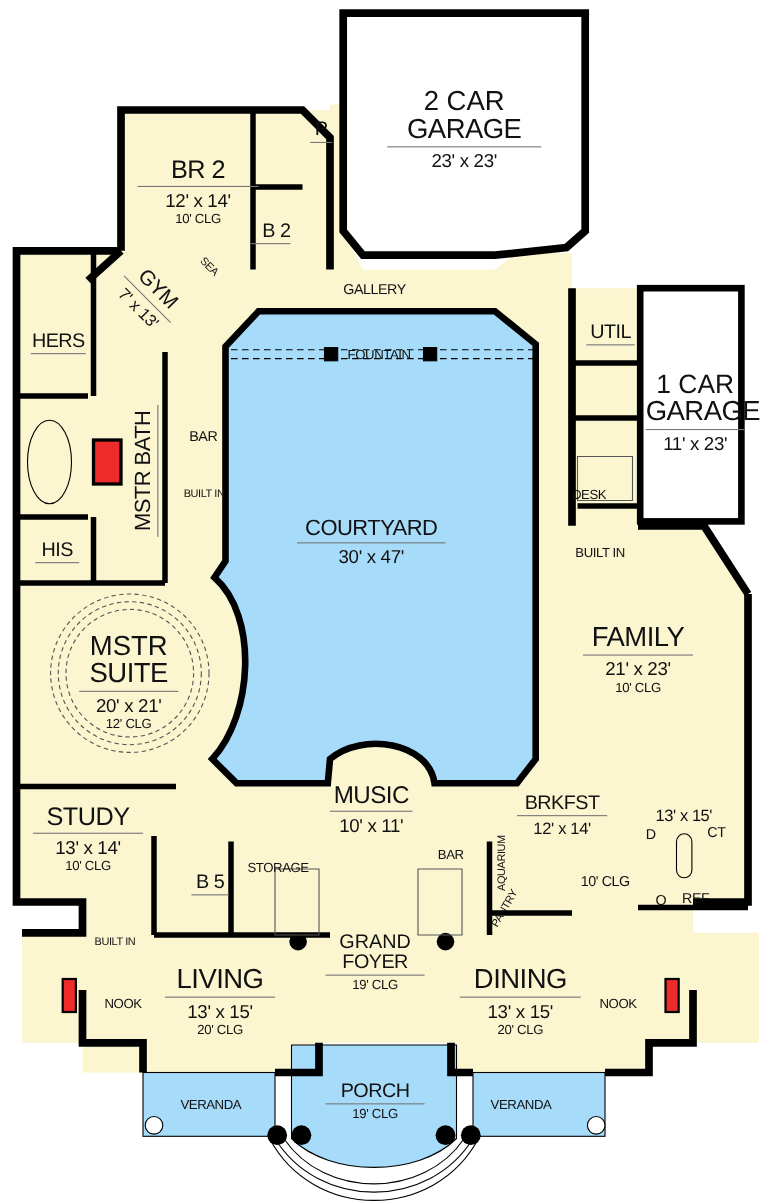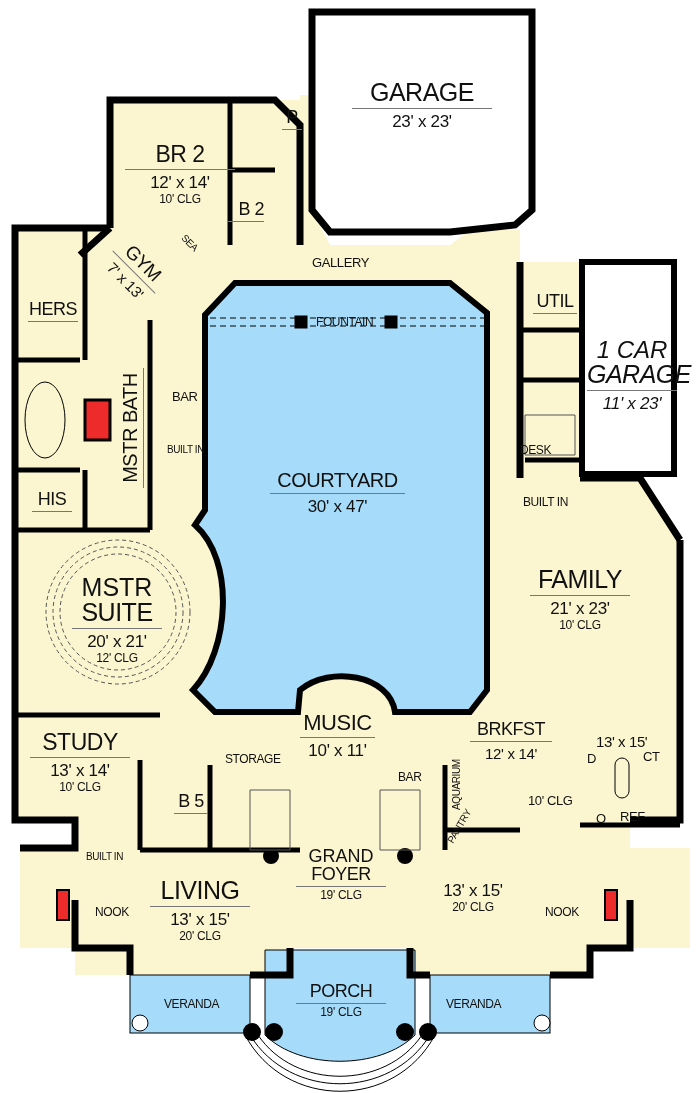--- a/index.html
+++ b/index.html
@@ -120,34 +120,35 @@
   <span class="dim">12' x 14'</span>
   <span class="clg">10' CLG</span>
 </div>
 <div class="lbl med" style="left:228px;top:200px;width:36px;text-align:right;">
   <span class="name">B 2</span>
 </div>
 <div class="lbl med" style="left:282px;top:108px;width:20px;">
   <span class="name">P</span>
 </div>
 <div class="lbl big" style="left:352px;top:80px;width:140px;">
+  <span style="display:block;font-size:25px;">2 CAR</span>
   <span class="name">GARAGE</span>
   <span class="dim">23' x 23'</span>
 </div>
 <div class="lbl" style="left:105px;top:250px;width:60px;transform:rotate(45deg);">
   <span class="name" style="font-size:19px;">GYM</span>
   <span class="dim" style="font-size:15px;">7' x 13'</span>
 </div>
 <div class="tag" style="left:180px;top:238px;transform:rotate(45deg);font-size:10px;">SEA</div>
 <div class="tag" style="left:312px;top:256px;font-size:13px;">GALLERY</div>
 <div class="tag" style="left:316px;top:316px;font-size:12px;">FOUNTAIN</div>
 <div class="lbl med" style="left:533px;top:292px;width:44px;">
   <span class="name">UTIL</span>
 </div>
-<div class="lbl big" style="left:587px;top:338px;width:90px;font-style:italic;">
+<div class="lbl big" style="left:587px;top:338px;width:90px;">
   <span style="display:block;font-size:24px;">1 CAR</span>
   <span class="name">GARAGE</span>
   <span class="dim">11' x 23'</span>
 </div>
 <div class="tag" style="left:520px;top:404px;margin-top:40px;">DESK</div>
 <div class="tag" style="left:523px;top:496px;">BUILT IN</div>
 <div class="lbl med" style="left:28px;top:300px;width:50px;">
   <span class="name">HERS</span>
 </div>
 <div class="lbl med" style="left:32px;top:490px;width:40px;">
@@ -188,37 +189,38 @@
 <div class="tag" style="left:596px;top:812px;font-size:13px;">O</div>
 <div class="tag" style="left:620px;top:810px;font-size:13px;">REF</div>
 <div class="lbl" style="left:30px;top:710px;width:100px;margin-top:21px;">
   <span class="name">STUDY</span>
   <span class="dim">13' x 14'</span>
   <span class="clg">10' CLG</span>
 </div>
 <div class="lbl med" style="left:174px;top:792px;width:34px;">
   <span class="name">B 5</span>
 </div>
-<div class="tag" style="left:225px;top:753px;text-align:center;">STORAGE</div>
+<div class="tag" style="left:225px;top:783px;text-align:center;">STORAGE</div>
 <div class="tag" style="left:398px;top:771px;">BAR</div>
 <div class="tag" style="left:452px;top:810px;transform:rotate(-90deg);transform-origin:left top;font-size:10px;">AQUARIUM</div>
 <div class="tag" style="left:446px;top:840px;transform:rotate(-60deg);transform-origin:left top;font-size:10px;">PANTRY</div>
 <div class="tag" style="left:86px;top:852px;font-size:10px;">BUILT IN</div>
 <div class="lbl big" style="left:150px;top:878px;width:100px;">
   <span class="name">LIVING</span>
   <span class="dim">13' x 15'</span>
   <span class="clg">20' CLG</span>
 </div>
 <div class="tag" style="left:95px;top:906px;">NOOK</div>
 <div class="lbl" style="left:296px;top:847px;width:90px;">
   <span style="display:block;font-size:18px;text-align:center;">GRAND</span>
   <span class="name" style="font-size:18px;">FOYER</span>
   <span class="clg">19' CLG</span>
 </div>
 <div class="lbl big" style="left:418px;top:878px;width:110px;">
+  <span class="name">DINING</span>
   <span class="dim">13' x 15'</span>
   <span class="clg">20' CLG</span>
 </div>
 <div class="tag" style="left:545px;top:906px;">NOOK</div>
 <div class="lbl" style="left:296px;top:982px;width:90px;">
   <span class="name" style="font-size:18px;">PORCH</span>
   <span class="clg">19' CLG</span>
 </div>
 <div class="tag" style="left:164px;top:998px;">VERANDA</div>
 <div class="tag" style="left:446px;top:998px;">VERANDA</div>

